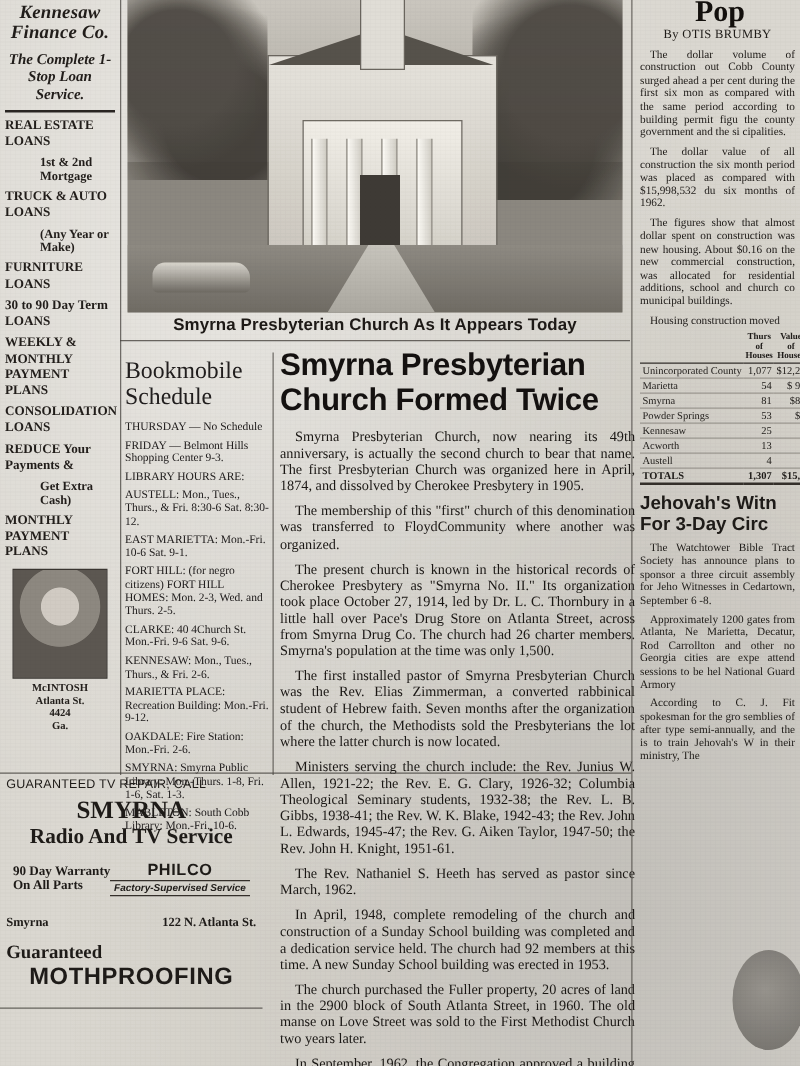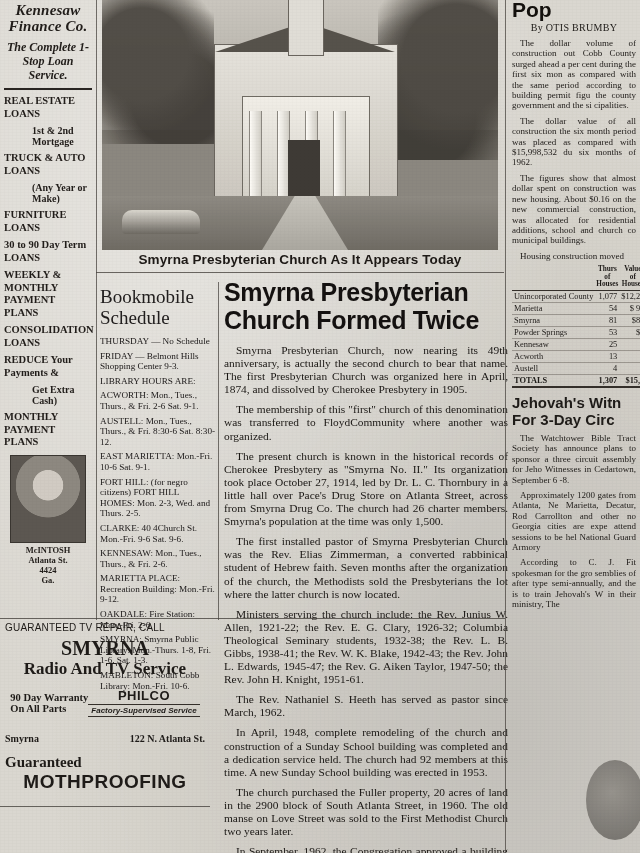--- a/index.html
+++ b/index.html
@@ -216,25 +216,26 @@
   .article-body p { margin: 0 0 7px 0; text-indent: 12px; }
 
   
   #right-col {
     left: 508px; top: 0; width: 132px; height: 853px;
     color: #201d1a;
     padding: 0 4px;
     box-sizing: border-box;
   }
   .r-mast {
-    font-family: Liberation Sans, sans-serif;
-    font-weight: bold;
-    font-size: 21px;
+    font-family: Liberation Serif, serif;
+    font-weight: bold;
+    font-size: 24px;
     line-height: 20px;
     color: #15120f;
+    margin-left: 44px;
   }
   .r-byline {
     font-size: 10px; text-align: center; margin-top: 2px; letter-spacing: .3px;
   }
   .r-body {
     font-size: 9px; line-height: 10.4px; text-align: justify; margin-top: 5px;
   }
   .r-body p { margin: 0 0 5px 0; text-indent: 8px; }
   .r-head2 {
     font-family: "Liberation Sans", sans-serif;
@@ -386,21 +387,20 @@
 
   <div class="rule-h" style="left:96px; top:272px; width:408px;"></div>
 
   <div class="col" id="bookmobile">
     <div class="bm-head">Bookmobile</div>
     <div class="bm-head">Schedule</div>
     <div class="bm-body">
       <p>THURSDAY — No Schedule</p>
       <p>FRIDAY — Belmont Hills Shopping Center 9-3.</p>
       <p>LIBRARY HOURS ARE:</p>
-      <p>ACWORTH: Mon., Tues., Thurs., &amp; Fri. 2-6 Sat. 9-1.</p>
       <p>AUSTELL: Mon., Tues., Thurs., &amp; Fri. 8:30-6 Sat. 8:30-12.</p>
       <p>EAST MARIETTA: Mon.-Fri. 10-6 Sat. 9-1.</p>
       <p>FORT HILL: (for negro citizens) FORT HILL HOMES: Mon. 2-3, Wed. and Thurs. 2-5.</p>
       <p>CLARKE: 40 4Church St. Mon.-Fri. 9-6 Sat. 9-6.</p>
       <p>KENNESAW: Mon., Tues., Thurs., &amp; Fri. 2-6.</p>
       <p>MARIETTA PLACE: Recreation Building: Mon.-Fri. 9-12.</p>
       <p>OAKDALE: Fire Station: Mon.-Fri. 2-6.</p>
       <p>SMYRNA: Smyrna Public Library: Mon.-Thurs. 1-8, Fri. 1-6, Sat. 1-3.</p>
       <p>MABLETON: South Cobb Library: Mon.-Fri. 10-6.</p>
     </div>

